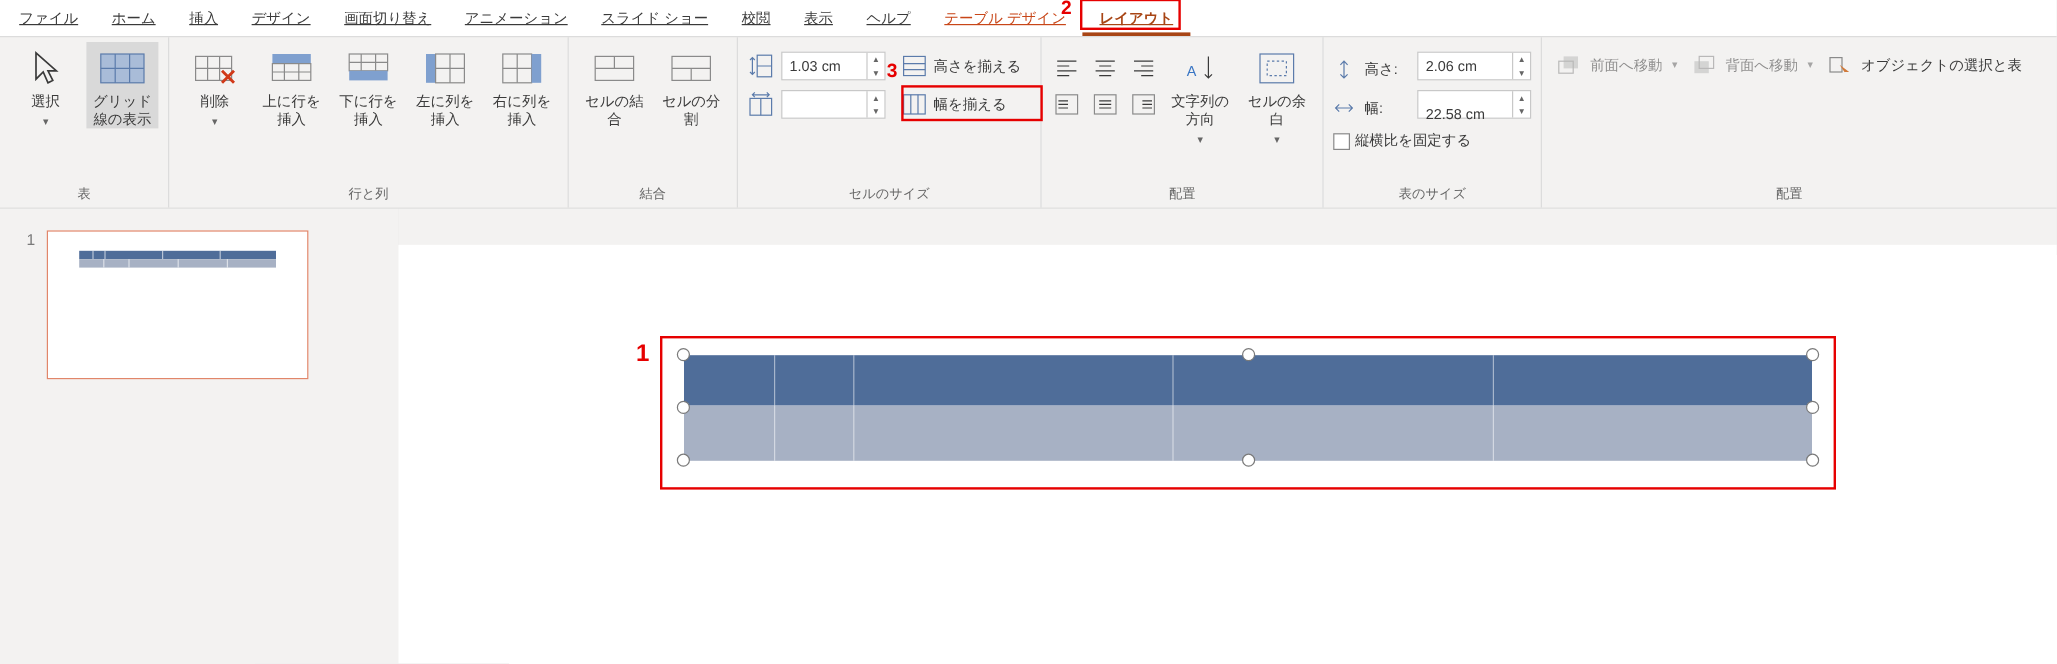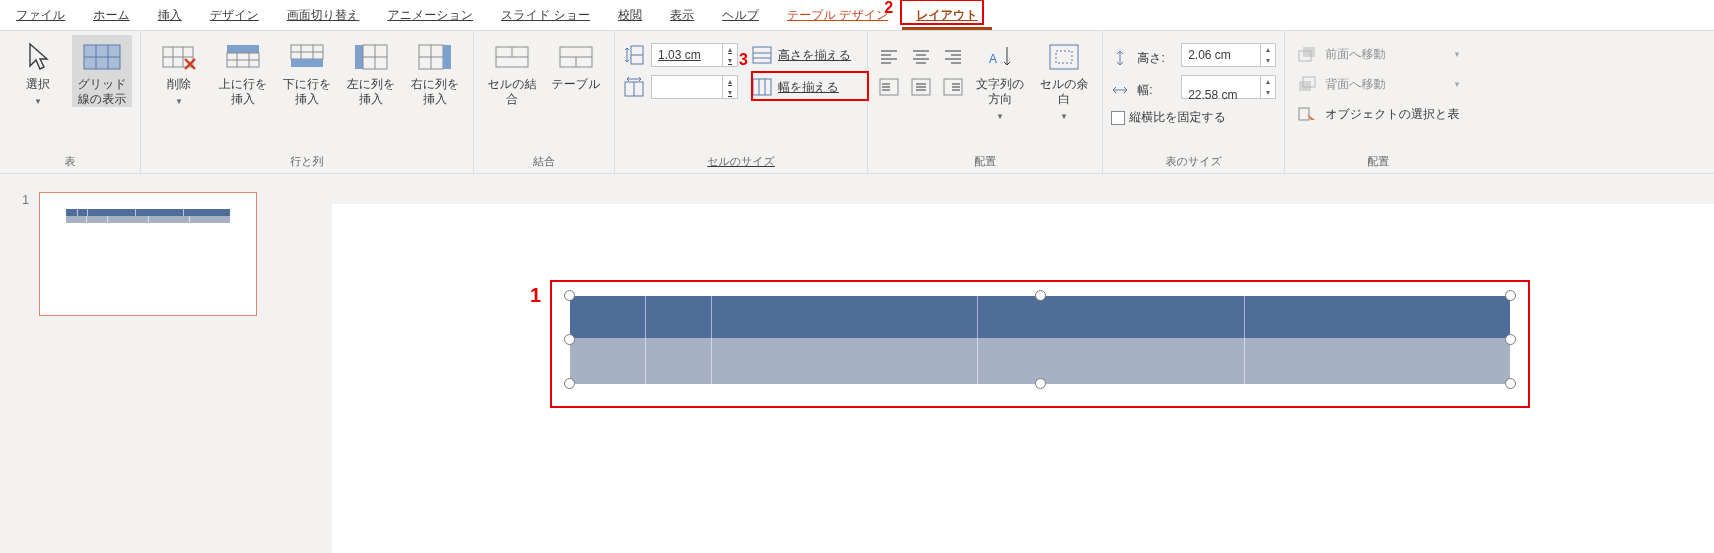--- a/index.html
+++ b/index.html
@@ -44,21 +44,21 @@
   .align-col{display:flex;flex-direction:column;gap:6px;padding-top:10px;}
   .align-row{display:flex;gap:6px;}
   .mini-icon{width:26px;height:24px;display:flex;align-items:center;justify-content:center;}
   
   .tsize-col{display:flex;flex-direction:column;gap:8px;padding-top:8px;}
   .tsize-row{display:flex;align-items:flex-end;gap:8px;}
   .tsize-label{width:36px;}
   .checkbox-row{display:flex;align-items:center;gap:4px;margin-top:2px;}
   .checkbox-row .cb{width:14px;height:14px;border:1px solid #888;background:#fff;}
   
-  .arrange-col{display:flex;flex-direction:column;gap:4px;padding-top:6px;}
+  .arrange-col{display:flex;flex-direction:row;gap:4px;padding-top:6px;}
   .arrange-item{display:flex;align-items:center;gap:8px;height:26px;padding:0 4px;white-space:nowrap;}
   .arrange-item .chev{margin-left:auto;font-size:9px;color:#666;}
   
   .doc-area{display:flex;height:379px;}
   .thumb-pane{width:332px;background:var(--bg);padding:18px 22px;}
   .thumb-wrap{display:flex;gap:10px;}
   .thumb-n{color:#7a7a7a;font-size:13px;}
   .thumb{width:218px;height:124px;background:#fff;border:1.5px solid #e1866a;position:relative;}
   .thumb-table{position:absolute;left:26px;top:16px;right:26px;height:14px;display:flex;flex-direction:column;}
   .thumb-table .r1{height:7px;background:var(--blue-row);display:flex;}
@@ -210,27 +210,27 @@
         <span class="lbl">セルの結合</span>
       </div>
       <div class="big-btn">
         <span class="icon-box">
           <svg width="40" height="32" viewBox="0 0 40 32">
               <rect x="4" y="6" width="32" height="20" fill="none" stroke="#8a8a8a"></rect>
               <line x1="4" y1="16" x2="36" y2="16" stroke="#8a8a8a"></line>
               <line x1="20" y1="16" x2="20" y2="26" stroke="#8a8a8a"></line>
             </svg>
         </span>
-        <span class="lbl">テーブル</span>
+        <span class="lbl">セルの分割</span>
       </div>
     </div>
     <div class="group-label">結合</div>
   </div>
 
-  <div class="group" style="position:relative;text-decoration:underline;">
+  <div class="group" style="position:relative;">
     <div class="group-body">
       <div class="cellsize-col">
         <div class="cellsize-row">
           <span class="icon-box">
             <svg width="22" height="22" viewBox="0 0 22 22">
                 <rect x="8" y="2" width="12" height="18" fill="none" stroke="#5b7bab"></rect>
                 <line x1="8" y1="11" x2="20" y2="11" stroke="#5b7bab"></line>
                 <path d="M4 4 L4 18 M2 6 L4 4 L6 6 M2 16 L4 18 L6 16" stroke="#5b7bab" fill="none"></path>
               </svg>
           </span>

